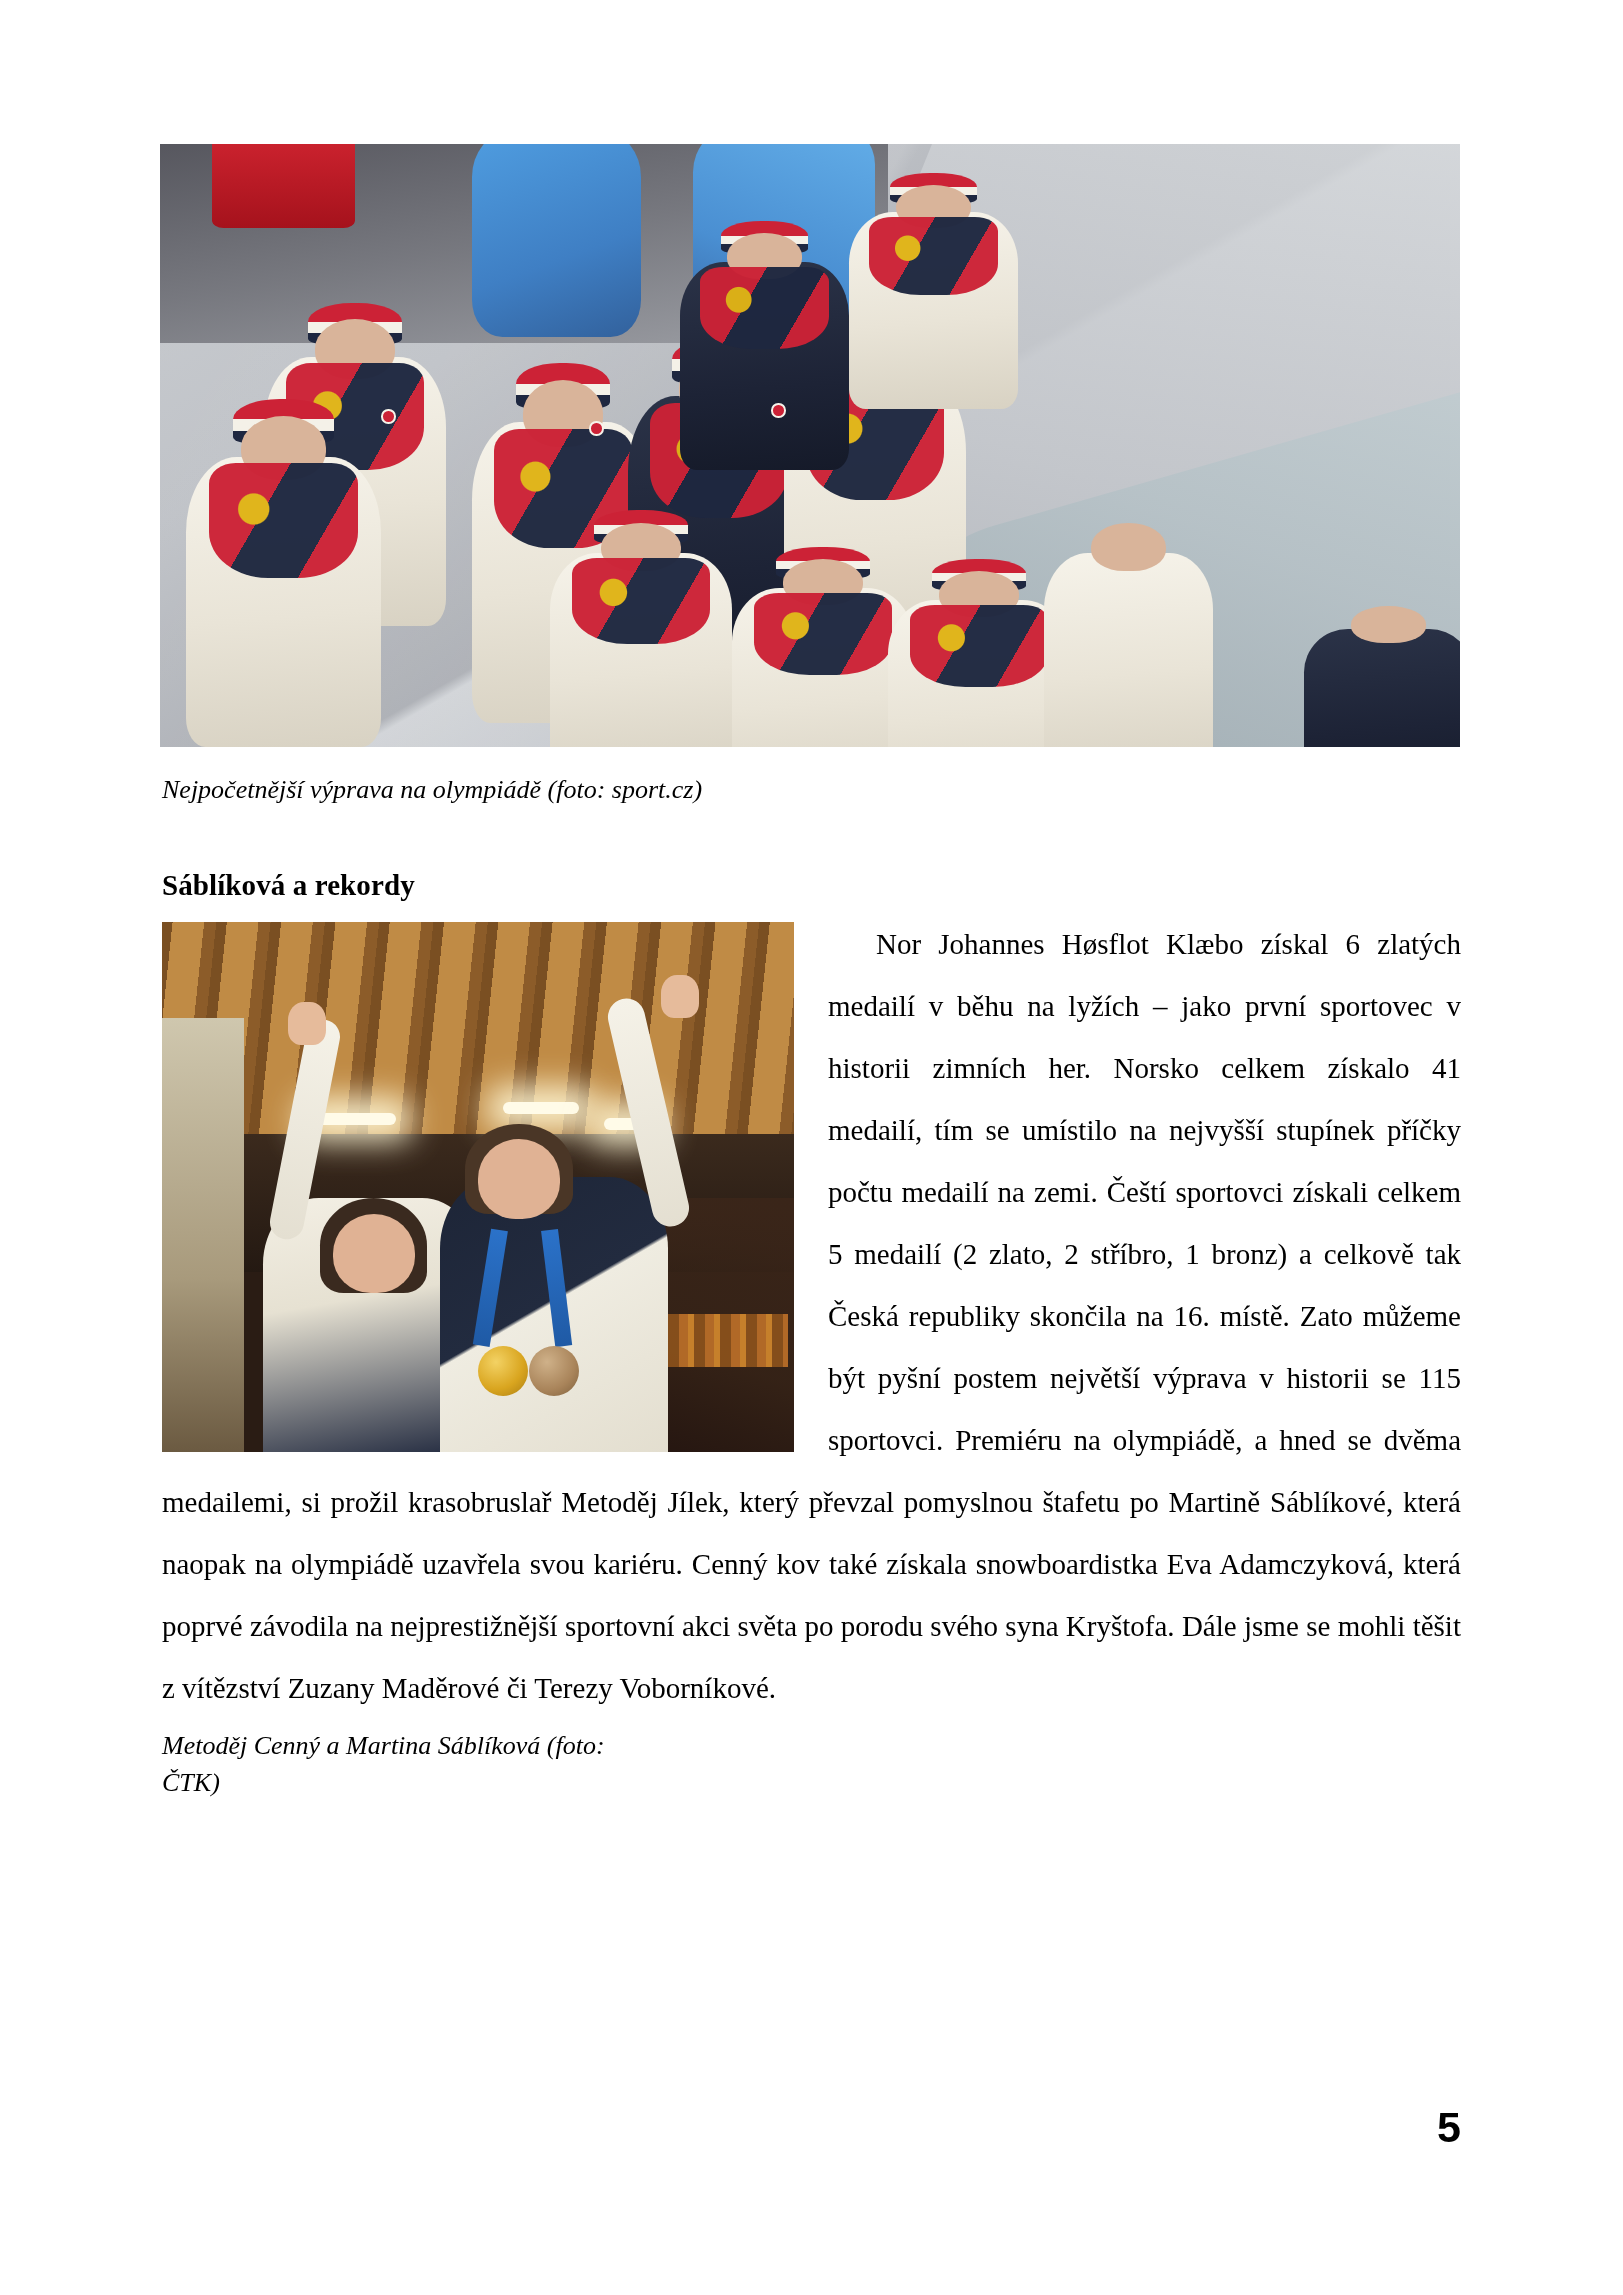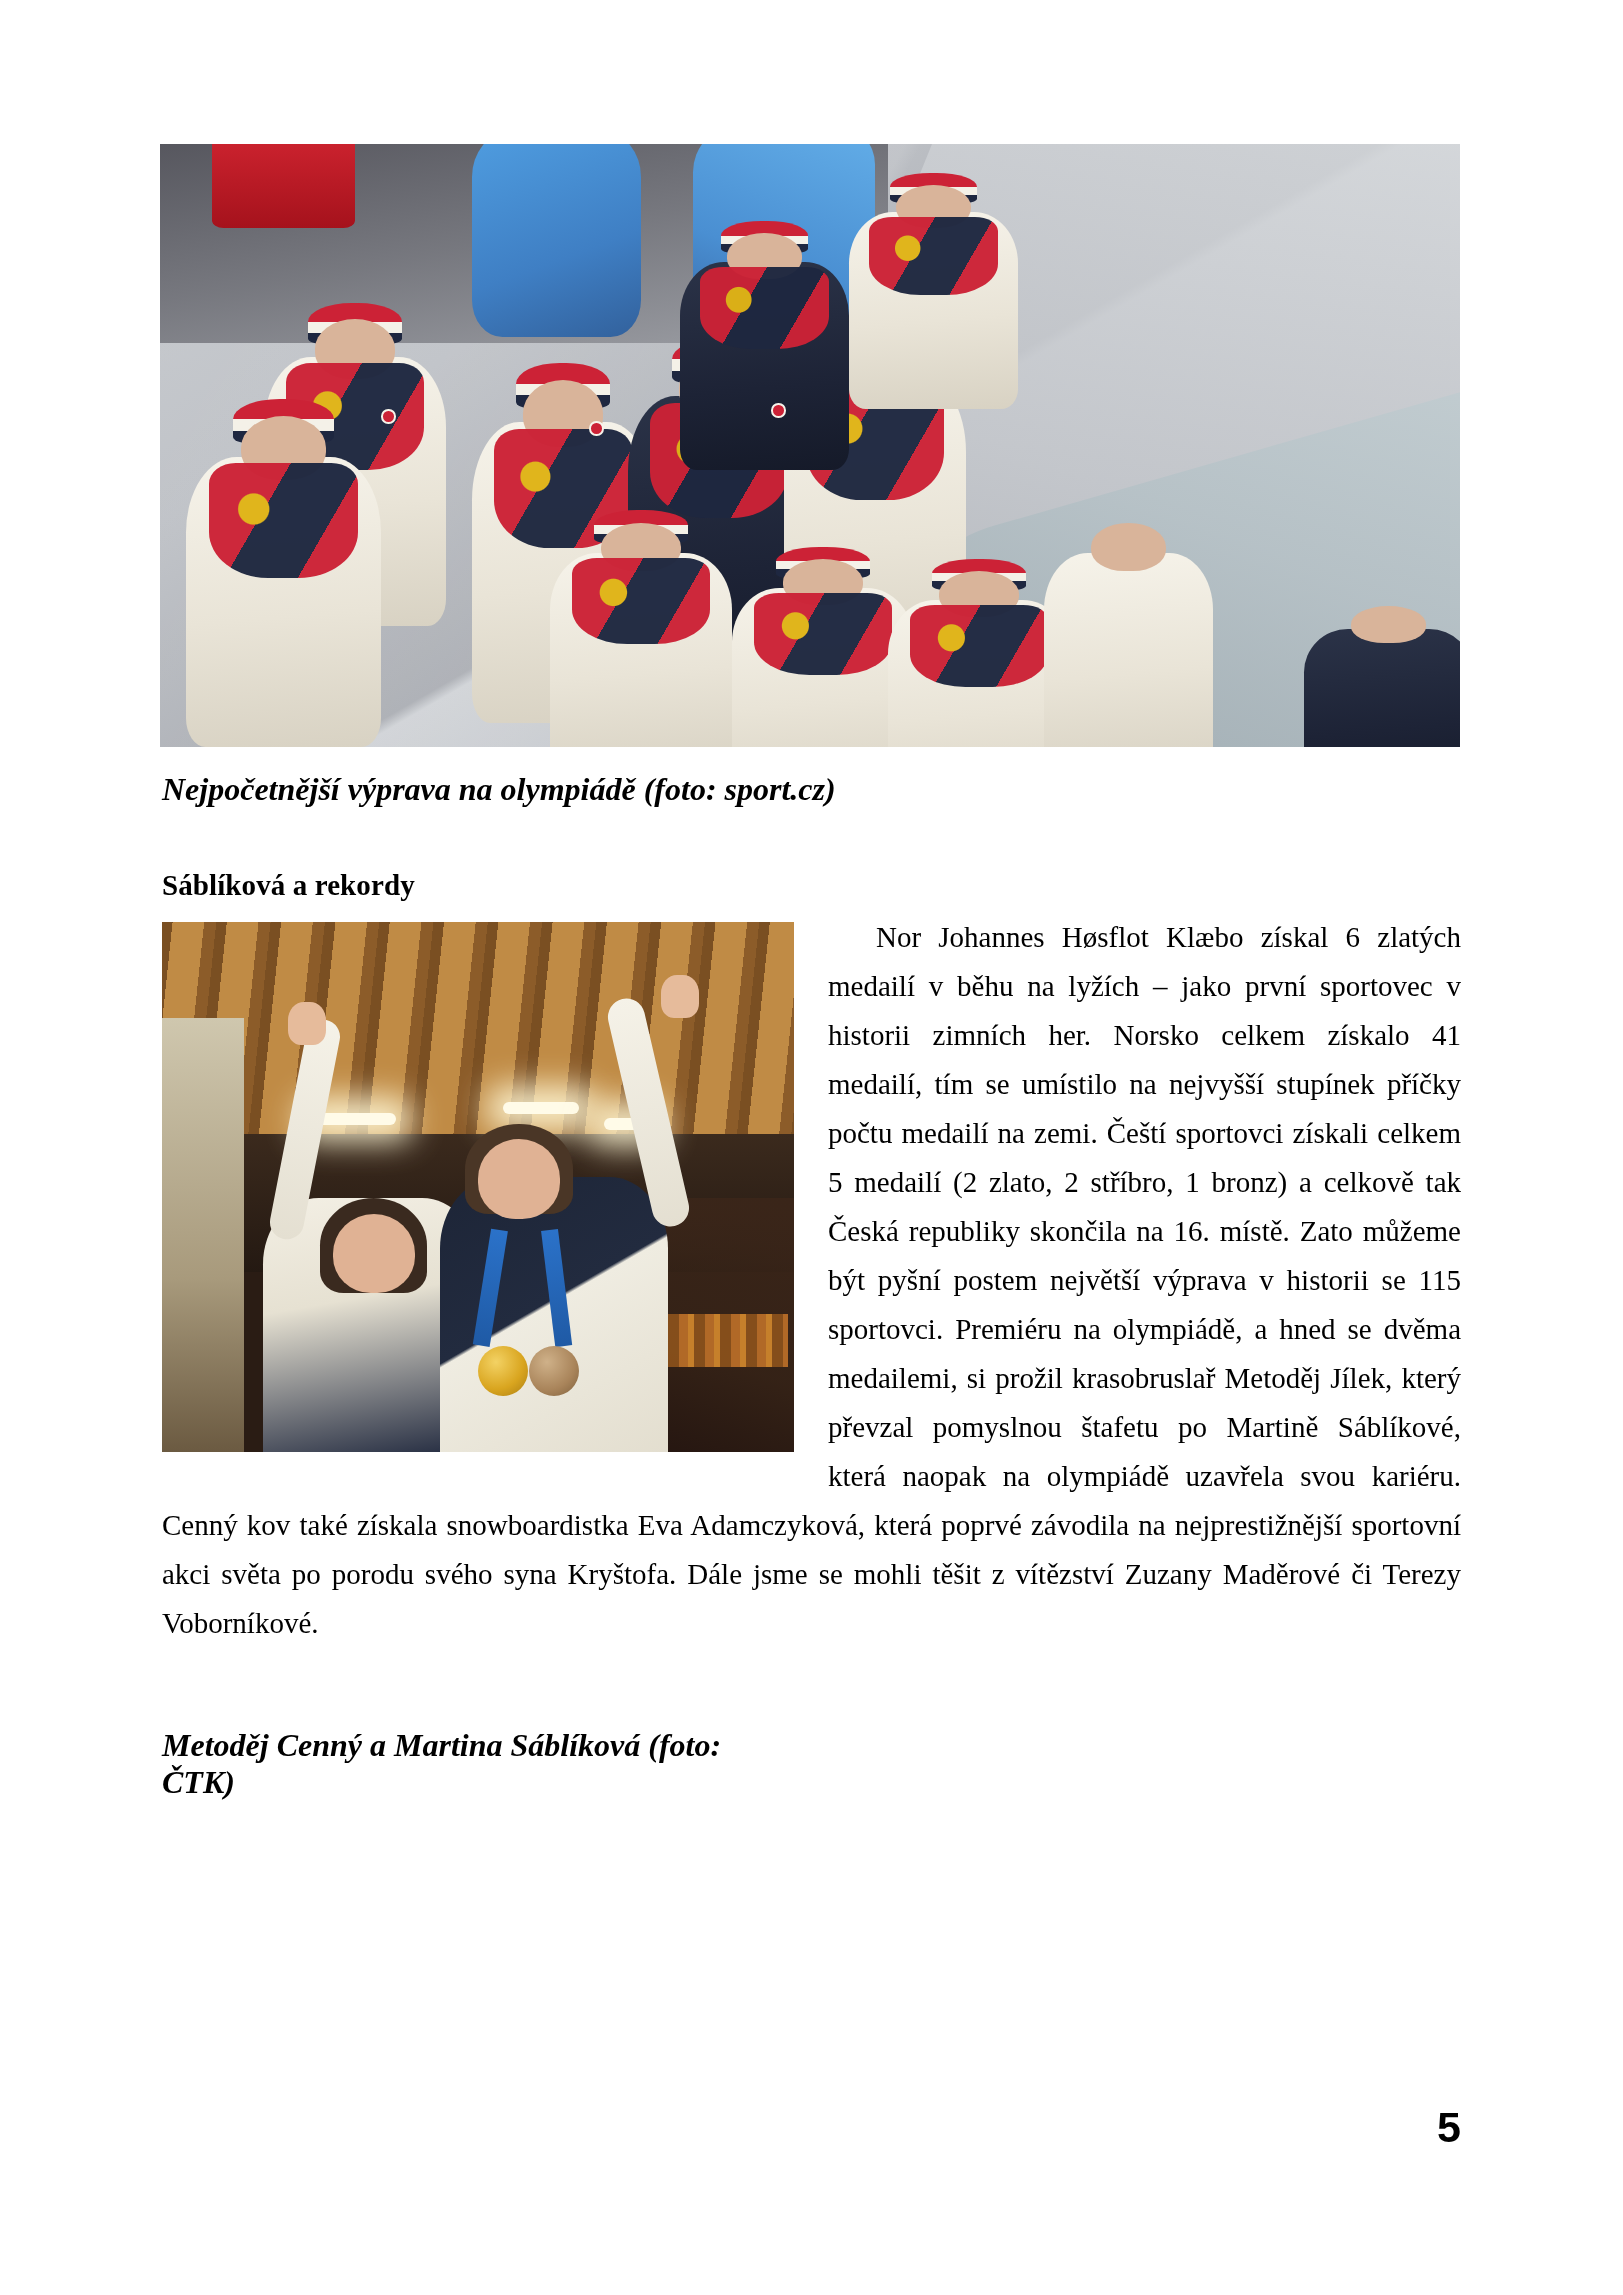--- a/index.html
+++ b/index.html
@@ -136,24 +136,23 @@
     border-radius: 50%;
     background: #cc2236;
     border: 2px solid #f6f3ea;
   }
 
   
   .caption {
     position: absolute;
     font-family: "Liberation Serif", serif;
     font-style: italic;
-    font-size: 32px;
+    font-size: 26px;
     line-height: 37px;
     color: #000;
-    font-weight: bold;
   }
   .caption-top {
     left: 162px;
     top: 771px;
     width: 1295px;
   }
   .caption-bottom {
     left: 162px;
     top: 1727px;
     width: 628px;
@@ -171,21 +170,21 @@
     letter-spacing: 0.1px;
   }
 
   
   .body-block {
     position: absolute;
     left: 162px;
     top: 913px;
     width: 1299px;
     font-size: 29px;
-    line-height: 49px;
+    line-height: 62px;
     text-align: justify;
     text-justify: inter-word;
   }
   .body-block p {
     margin: 0;
   }
   .body-block .indent {
     text-indent: 48px;
   }
 

